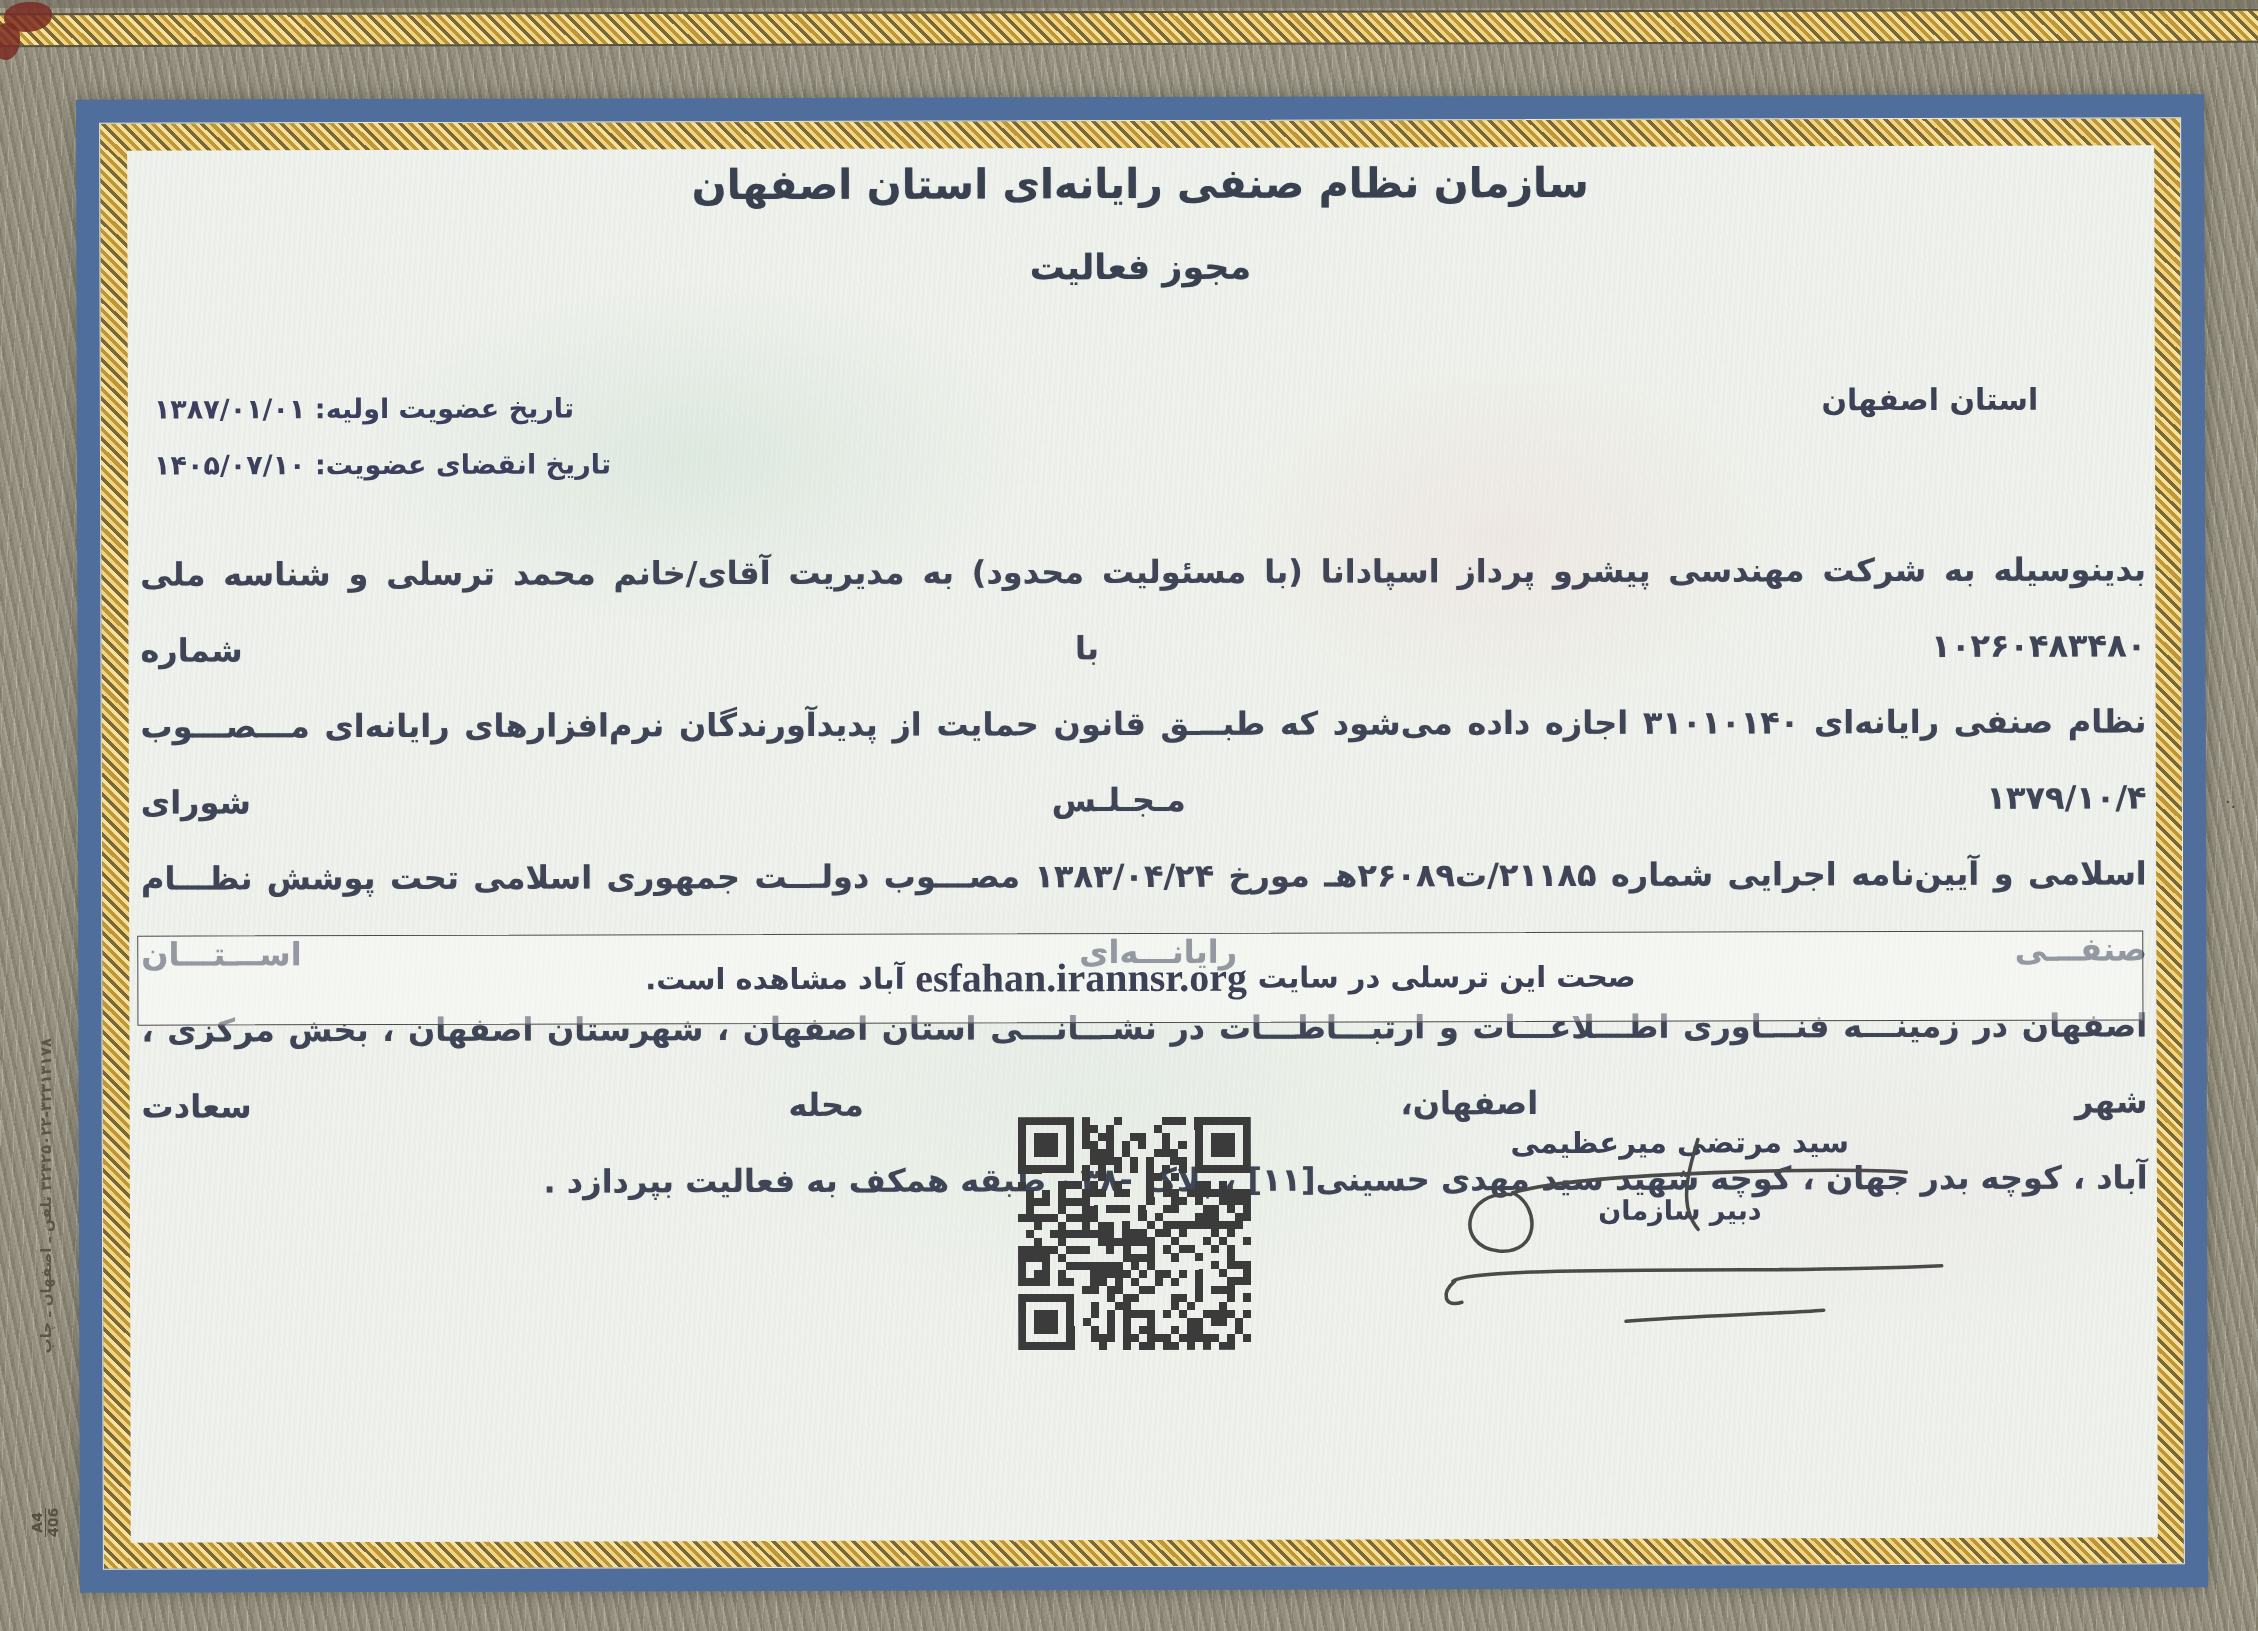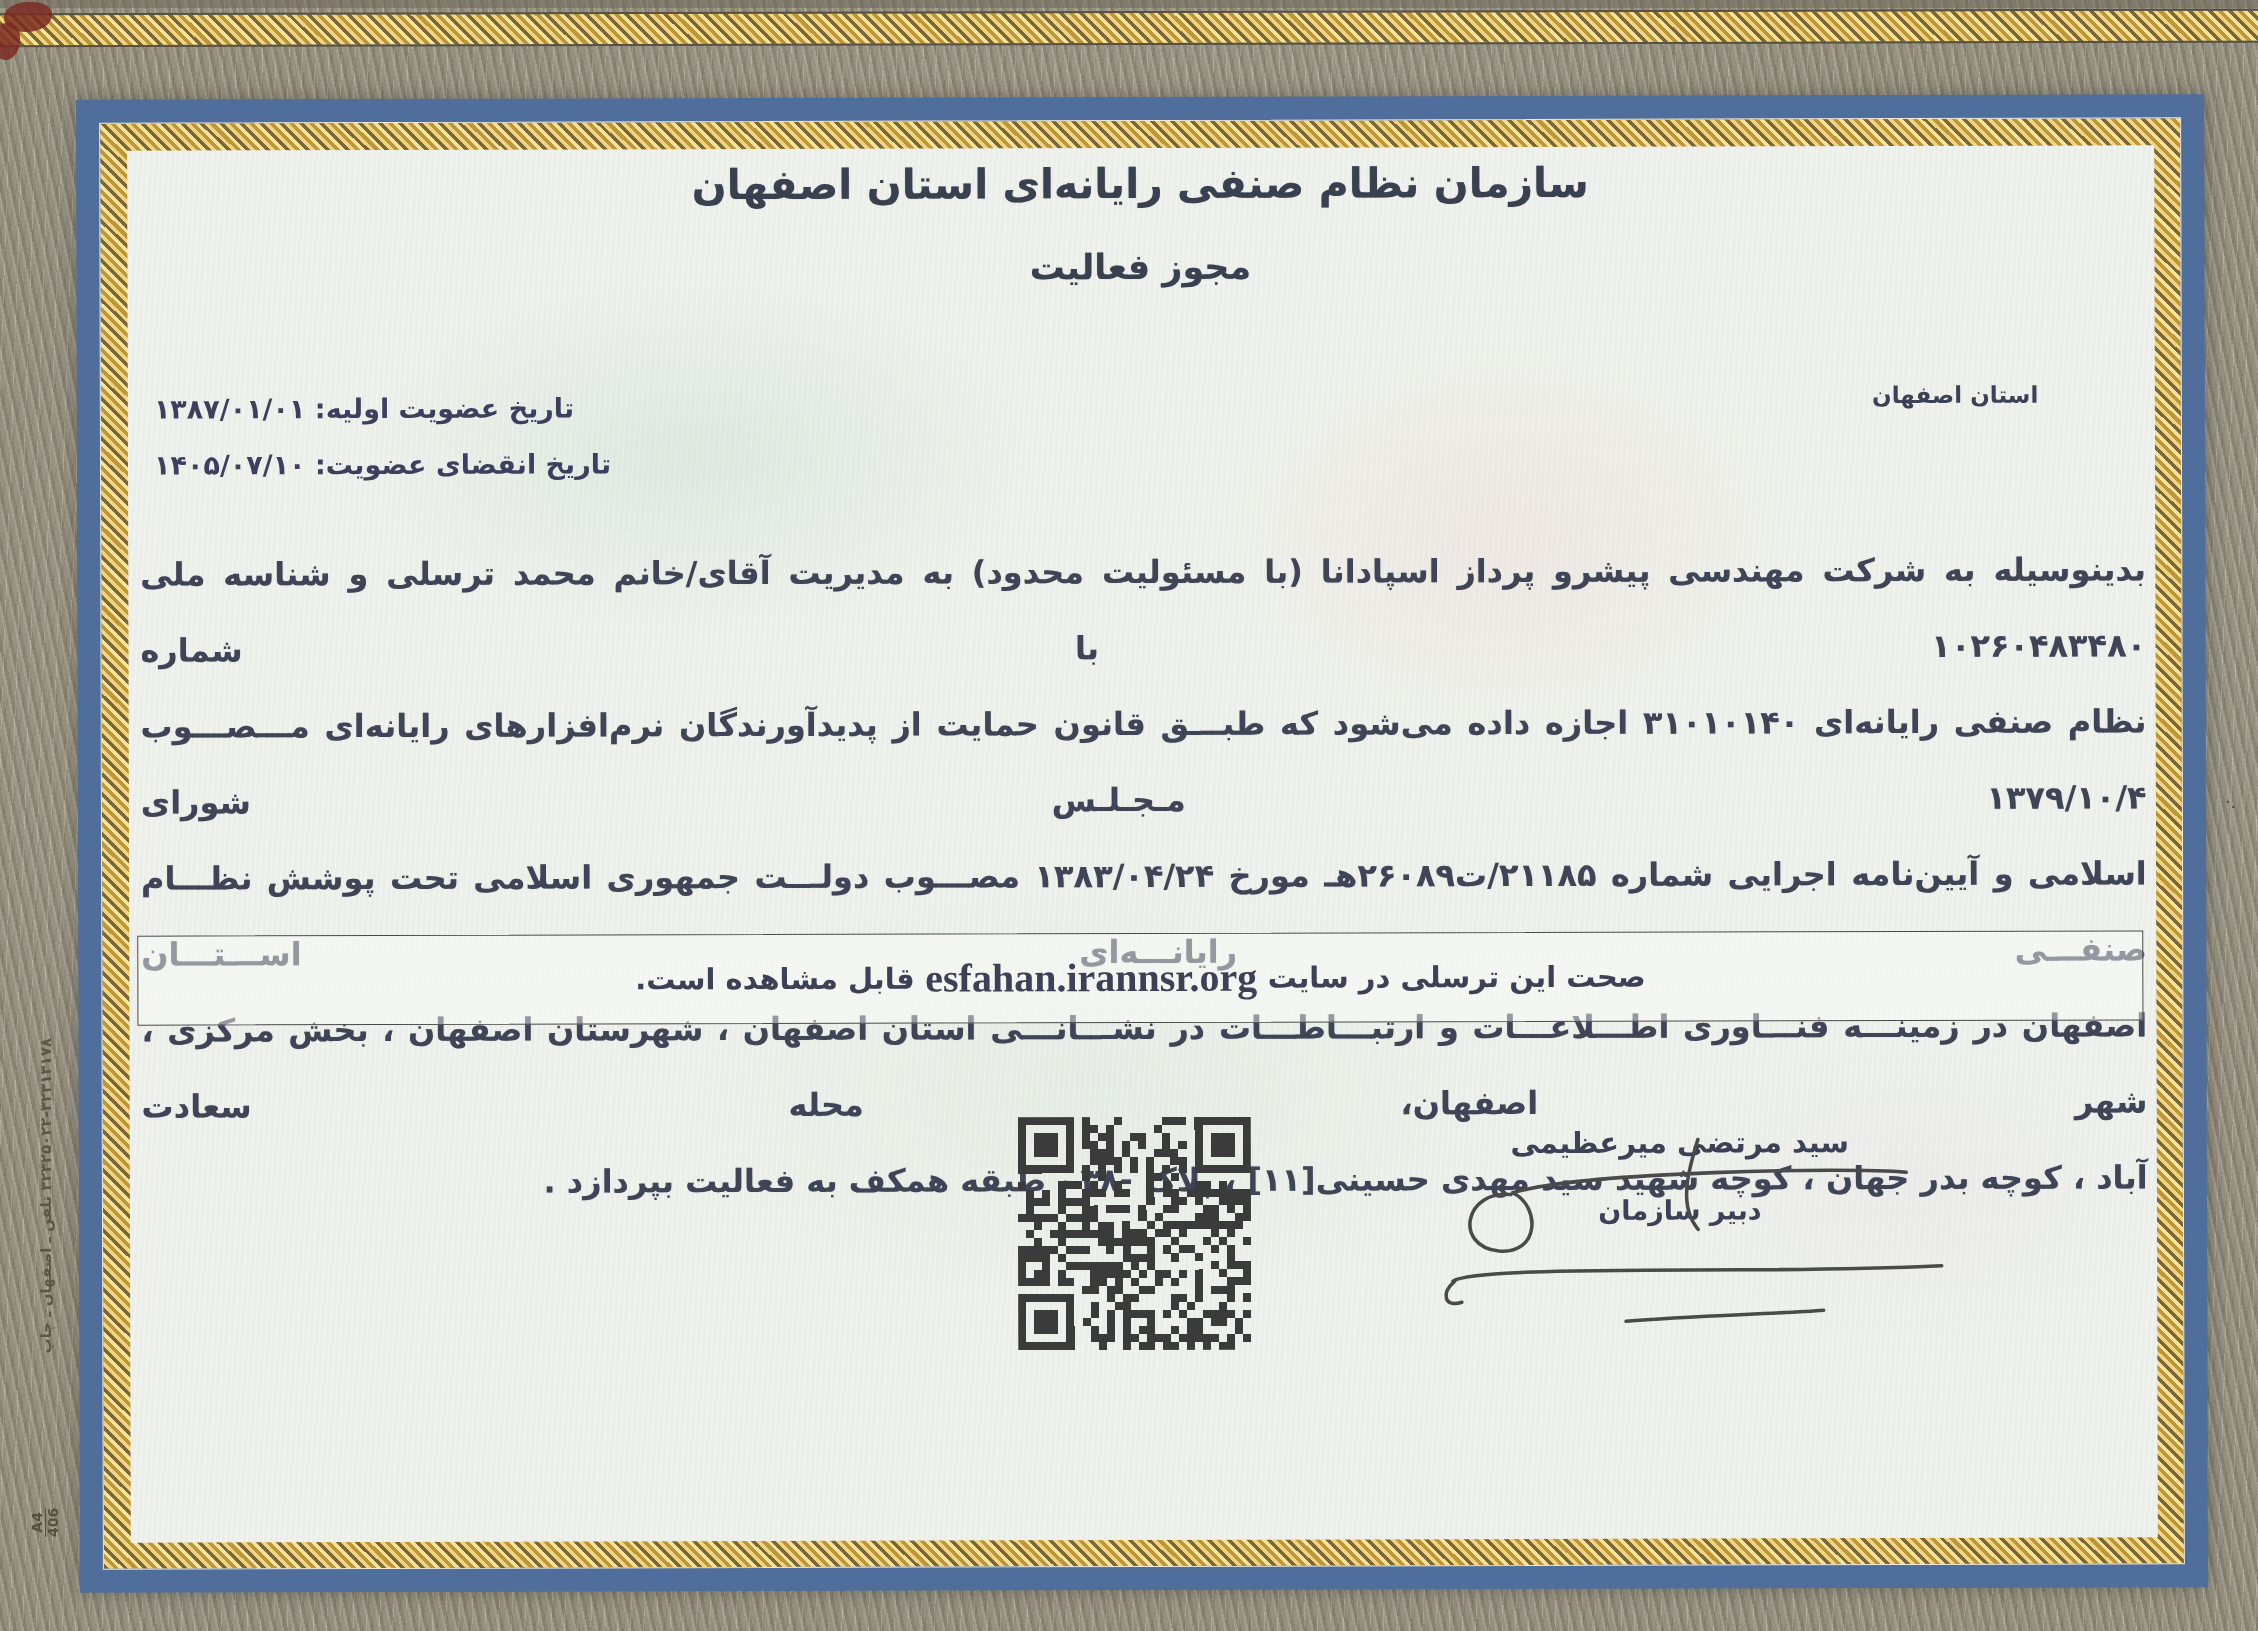--- a/index.html
+++ b/index.html
@@ -33,21 +33,21 @@
       radial-gradient(ellipse 476px 318px at 68% 28%, rgba(236,205,203,.26), transparent 60%),
       radial-gradient(ellipse 723px 371px at 48% 68%, rgba(198,221,206,.20), transparent 60%),
       radial-gradient(ellipse 441px 265px at 88% 75%, rgba(226,212,224,.18), transparent 60%),
       repeating-linear-gradient(94deg, rgba(255,255,255,.22) 0 1.8px, transparent 1.8px 5.3px);
     direction:rtl;color:#3d4254;
   }
   .title{position:absolute;top:12.4px;left:0;right:0;text-align:center;
     font-size:41px;font-weight:bold;color:#394050;text-shadow:0 0 0.9px rgba(57,64,80,.45);}
   .subtitle{position:absolute;top:99px;left:0;right:0;text-align:center;
     font-size:35px;font-weight:bold;color:#394050;text-shadow:0 0 0.9px rgba(57,64,80,.45);}
-  .province{position:absolute;top:236px;right:116px;font-size:23px;font-weight:bold;color:#3c4156;}
+  .province{position:absolute;top:236px;right:116px;font-size:30px;font-weight:bold;color:#3c4156;}
   .dates{position:absolute;top:231px;left:26.5px;font-size:27px;font-weight:bold;color:#3d3f5e;
     direction:rtl;text-align:left;line-height:56px;}
   .body-text{position:absolute;top:386px;left:12.4px;right:8.8px;font-size:32px;font-weight:bold;
     color:#3f4556;line-height:76px;text-shadow:0 0 0.9px rgba(63,69,86,.35);}
   .body-line{text-align:justify;text-align-last:justify;white-space:normal;}
   .body-line.last{text-align-last:right;}
   .verify-box{position:absolute;top:785px;left:8.8px;right:12.4px;height:88px;
     border:1.8px solid #4a4a4a;background:rgba(252,253,251,.45);
     display:flex;align-items:center;justify-content:center;gap:10.6px;
     font-size:29px;font-weight:bold;color:#3c4156;}
@@ -97,21 +97,21 @@
         <div class="body-line">بدینوسیله به شرکت مهندسی پیشرو پرداز اسپادانا (با مسئولیت محدود) به مدیریت آقای/خانم محمد ترسلی و شناسه ملی ۱۰۲۶۰۴۸۳۴۸۰ با شماره</div>
         <div class="body-line">نظام صنفی رایانه‌ای ۳۱۰۱۰۱۴۰ اجازه داده می‌شود که طبـــق قانون حمایت از پدیدآورندگان نرم‌افزارهای رایانه‌ای مـــصـــوب ۱۳۷۹/۱۰/۴ مـجـلـس شورای</div>
         <div class="body-line">اسلامی و آیین‌نامه اجرایی شماره ۲۱۱۸۵/ت۲۶۰۸۹هـ مورخ ۱۳۸۳/۰۴/۲۴ مصـــوب دولـــت جمهوری اسلامی تحت پوشش نظـــام صنفـــی رایانـــه‌ای اســـتـــان</div>
         <div class="body-line">اصفهان در زمینـــه فنـــاوری اطـــلاعـــات و ارتبـــاطـــات در نشـــانـــی استان اصفهان ، شهرستان اصفهان ، بخش مرکزی ، شهر اصفهان، محله سعادت</div>
         <div class="body-line last">آباد ، کوچه بدر جهان ، کوچه شهید سید مهدی حسینی[۱۱] ، پلاک -۳۸ ، طبقه همکف به فعالیت بپردازد .</div>
       </div>
 
       <div class="verify-box">
         <span>صحت این ترسلی در سایت</span>
         <span class="verify-url">esfahan.irannsr.org</span>
-        <span>قابل مشاهده است.</span>
+        <span>آباد مشاهده است.</span>
       </div>
 
       <div class="qr">
         <svg id="qr-svg" viewBox="0 0 29 29" xmlns="http://www.w3.org/2000/svg">
             <g fill="#3b3b3b">
               <rect x="0" y="0" width="1" height="1"></rect>
               <rect x="1" y="0" width="1" height="1"></rect>
               <rect x="2" y="0" width="1" height="1"></rect>
               <rect x="3" y="0" width="1" height="1"></rect>
               <rect x="4" y="0" width="1" height="1"></rect>

